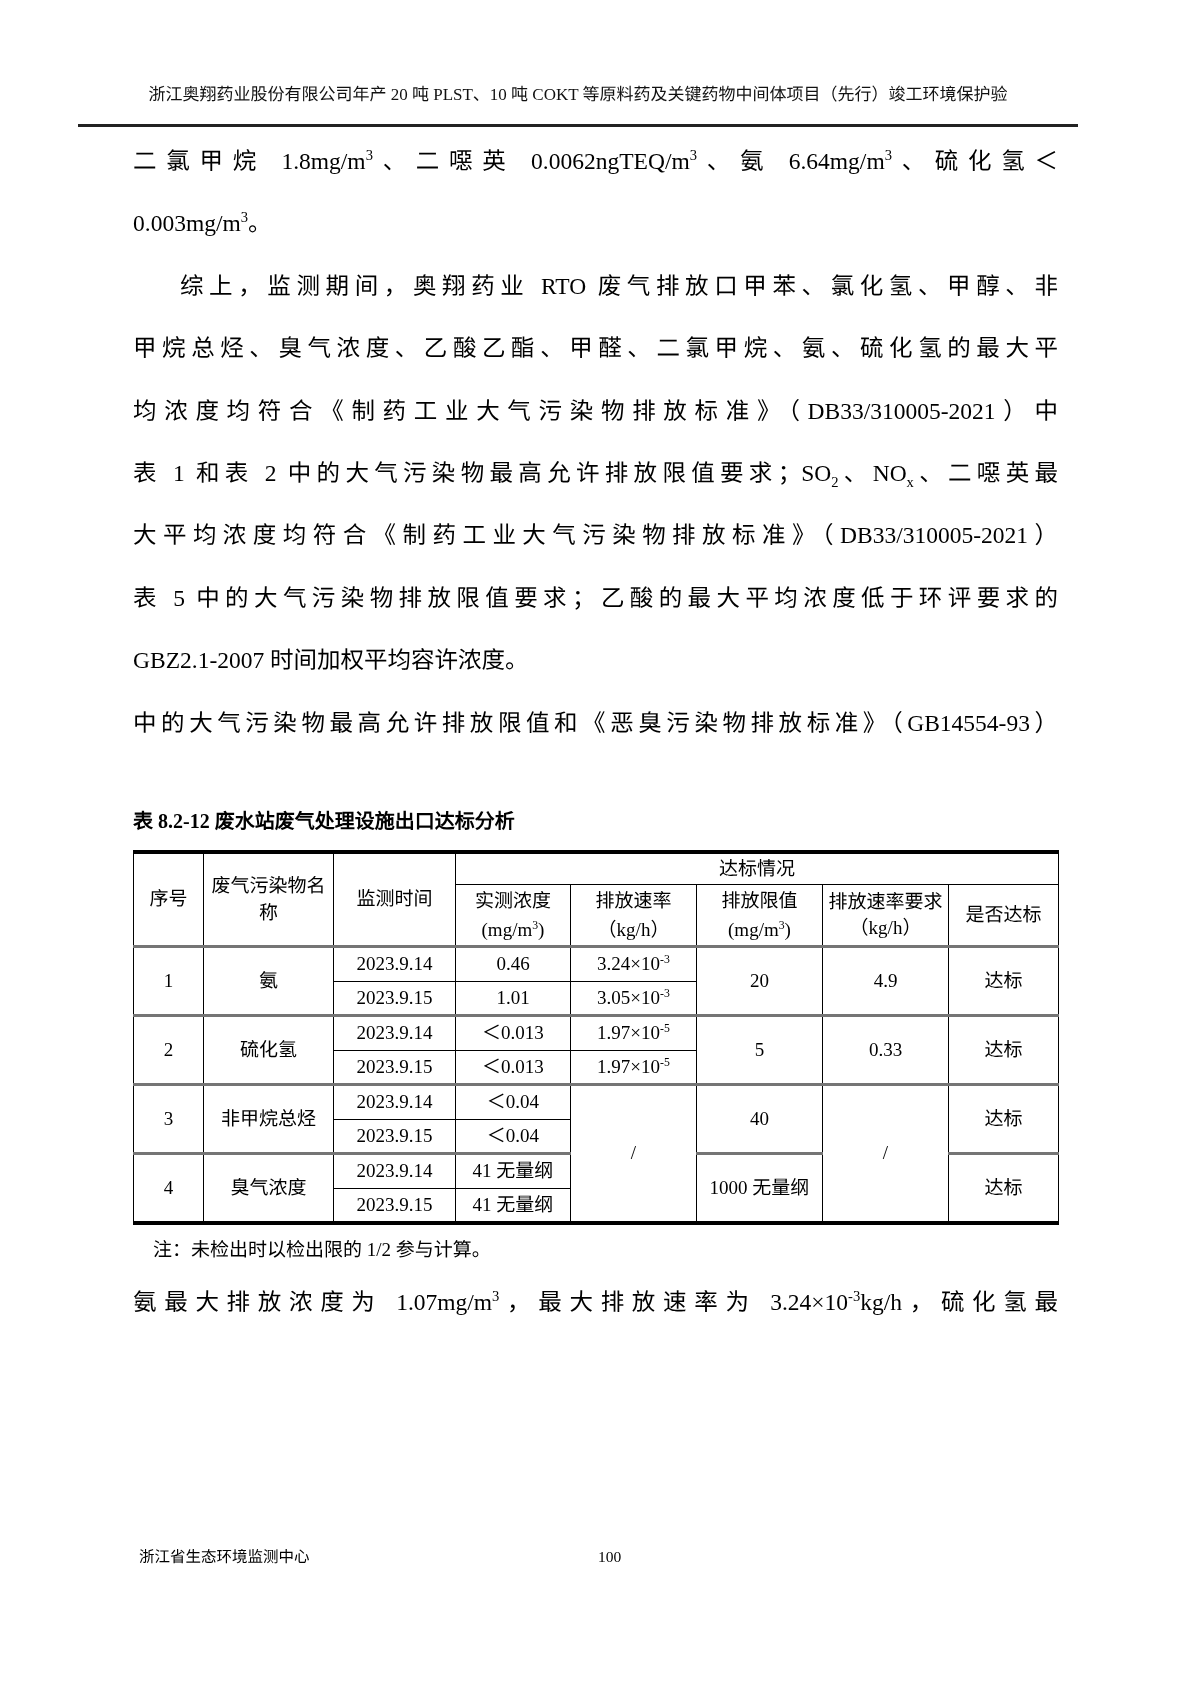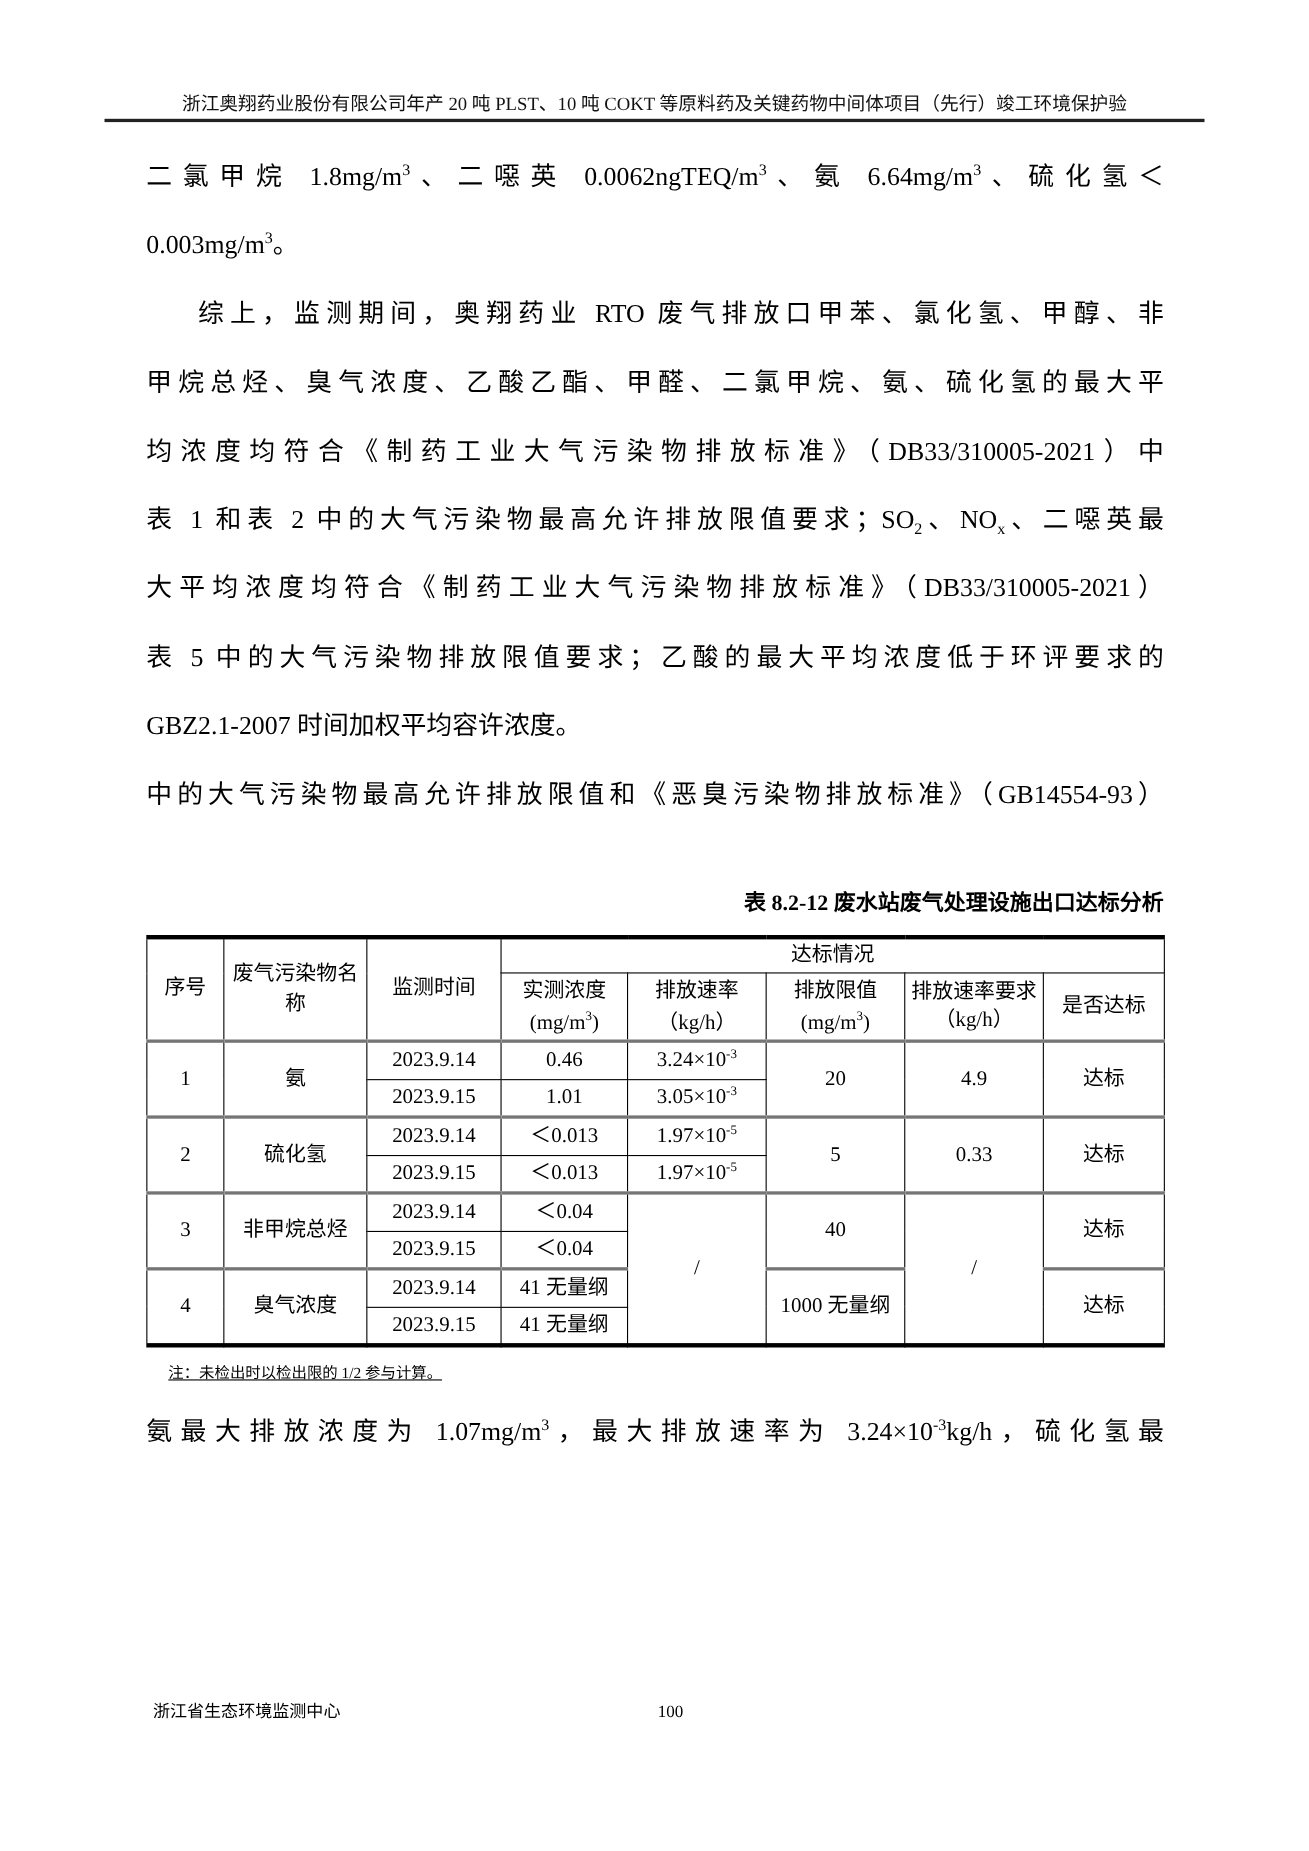--- a/index.html
+++ b/index.html
@@ -6,56 +6,56 @@
   body{
     width:1190px;height:1683px;position:relative;overflow:hidden;
     background:#ffffff;color:#000;
     font-family:"Liberation Serif","DejaVu Serif",serif;
   }
   sup{font-size:62%;vertical-align:super;line-height:0;}
   sub{font-size:62%;vertical-align:sub;line-height:0;}
 
   
   .page-header{
-    position:absolute;top:84px;left:95px;width:1000px;
+    position:absolute;top:84px;left:78px;width:1000px;
     text-align:center;font-size:17px;line-height:22px;color:#111;
-    border-bottom:3px solid #222;padding-bottom:2px;
+    border-bottom:3px solid #222;padding-bottom:18px;
   }
 
   
   .content{position:absolute;top:0;left:133px;width:925px;}
   .text-block{position:absolute;top:130px;left:0;width:925px;}
   .bline{height:62.4px;line-height:62.4px;font-size:23.5px;white-space:normal;}
   .jl{text-align:justify;text-align-last:justify;}
   .ind{padding-left:47px;}
 
   .table-caption{
     margin-top:52px;height:30px;line-height:30px;
-    text-align:right;font-size:20px;font-weight:bold;
+    text-align:left;font-size:20px;font-weight:bold;
   }
 
   table.compliance{
     margin-top:14px;width:925px;table-layout:fixed;
     border-collapse:collapse;
     border-top:4px solid #000;border-bottom:4px solid #000;
   }
   table.compliance th,table.compliance td{
     border:1px solid #000;text-align:center;vertical-align:middle;
     font-size:19px;font-weight:normal;padding:0 2px;line-height:1.4;
     overflow:hidden;
   }
   tr.hr1{height:33px;}
   tr.hr2{height:62px;}
   tr.br{height:34.5px;}
   .hl{line-height:29px;}
   tr.g > th, tr.g > td{border-top:3px solid #757575;}
 
   .table-note{
     margin-top:12px;height:26px;line-height:26px;
-    font-size:14px;padding-left:20px;text-decoration:underline;
+    font-size:19px;padding-left:20px;
   }
   .after-block{margin-top:8px;}
 
   .page-footer{
     position:absolute;top:1546px;left:133px;width:925px;height:22px;
     font-size:15.5px;line-height:22px;
   }
   .footer-org{position:absolute;left:6px;top:0;}
   .footer-page{position:absolute;left:14px;width:100%;text-align:center;top:0;}
 </style>

